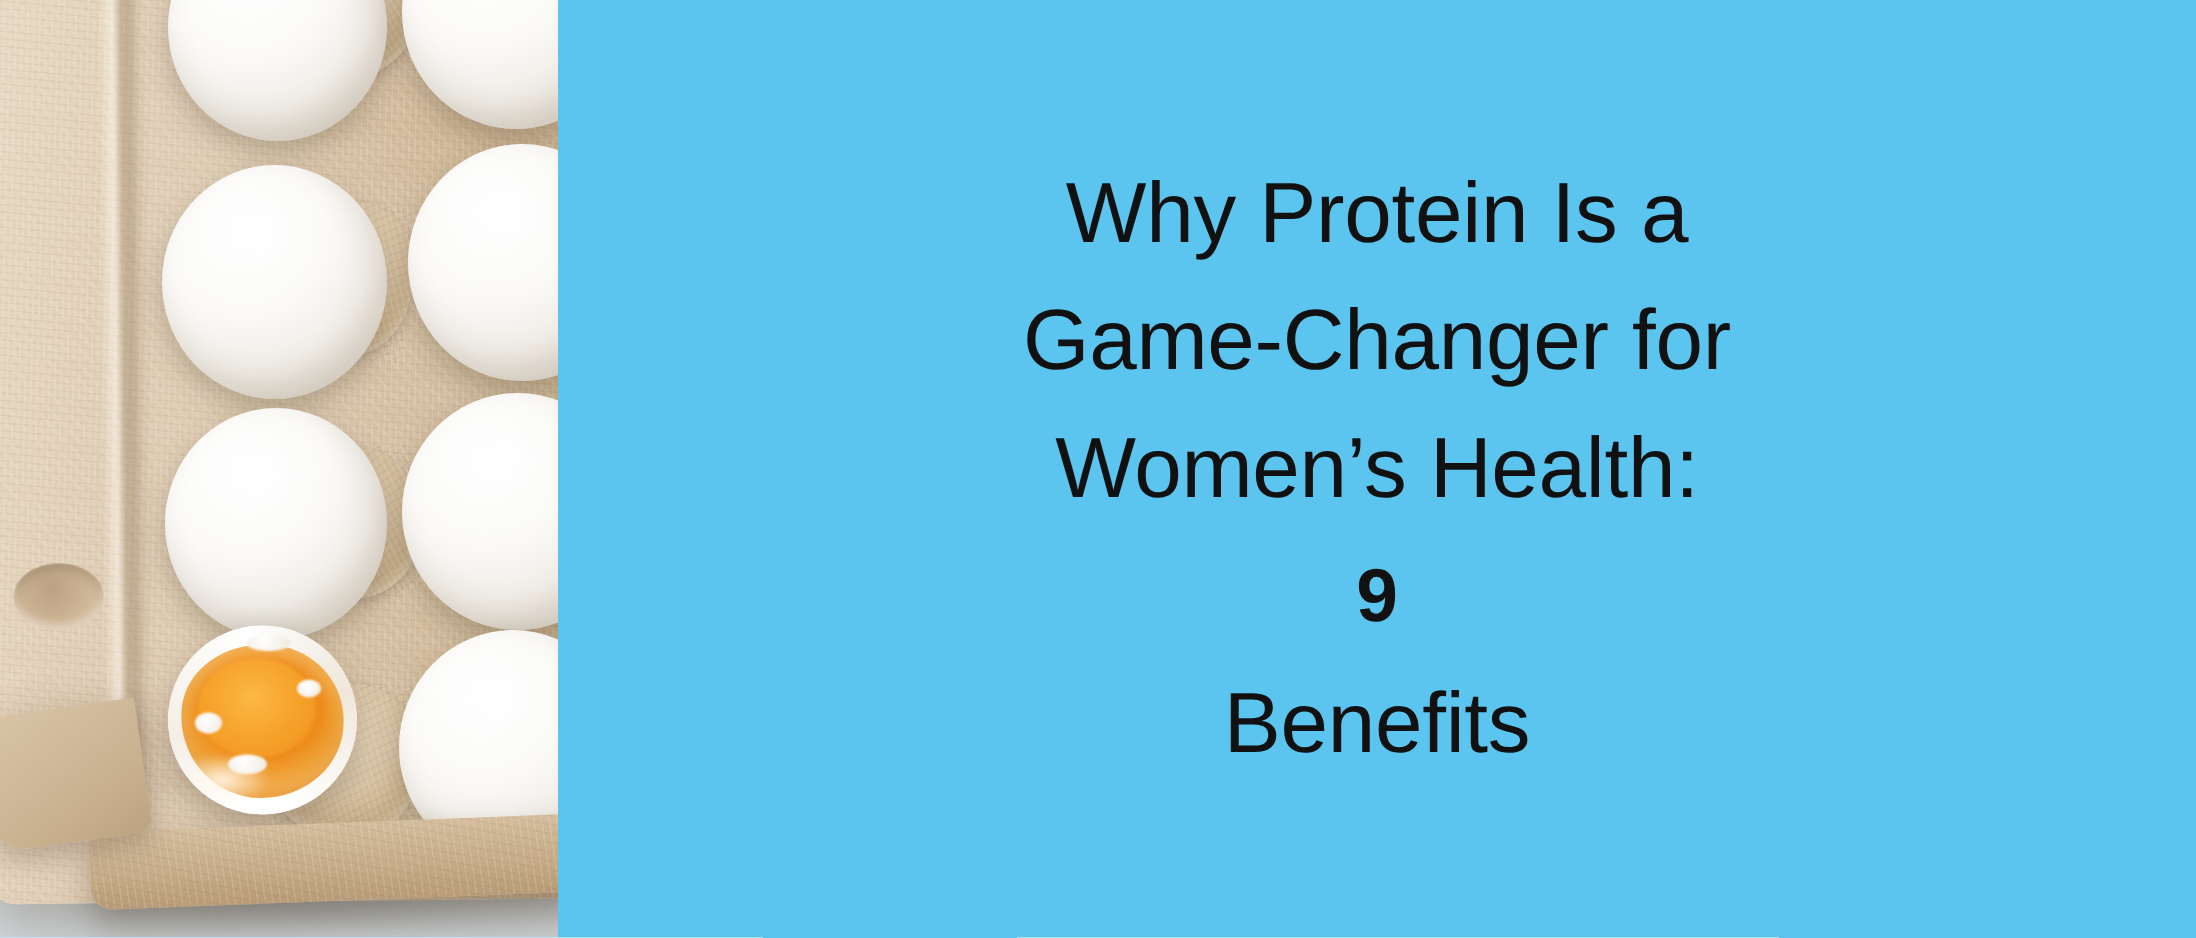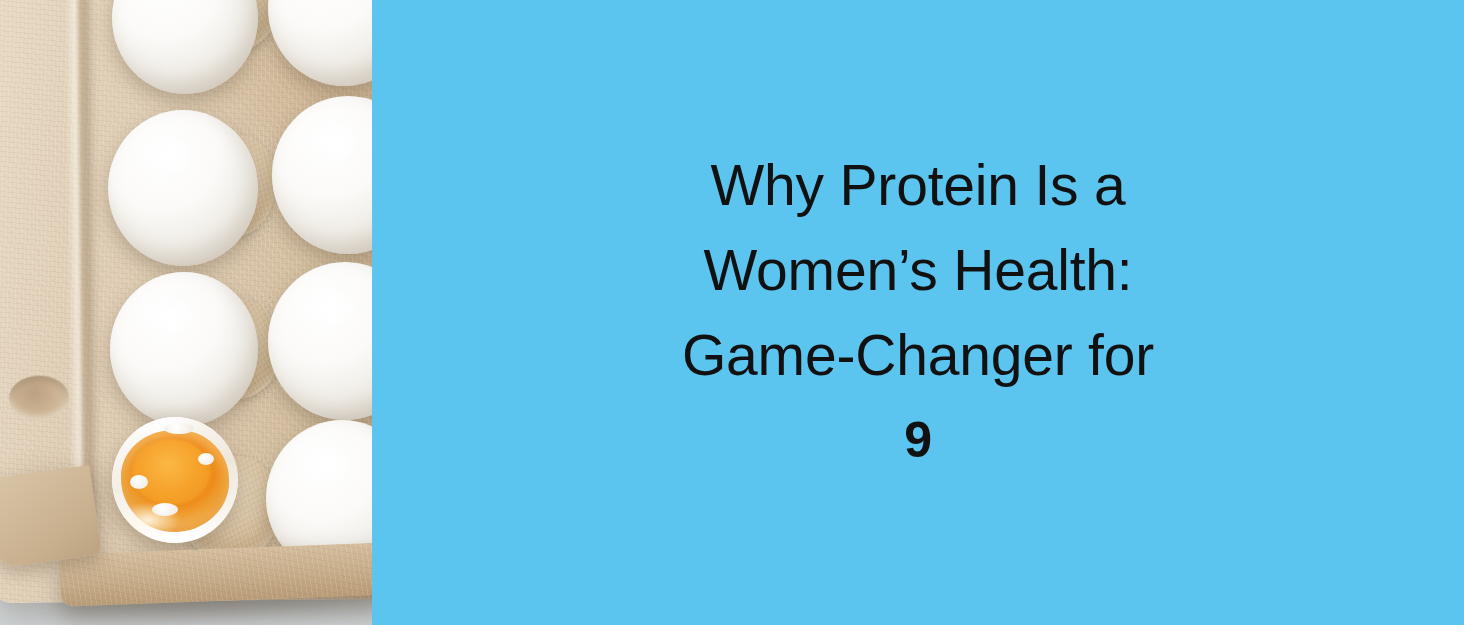--- a/index.html
+++ b/index.html
@@ -343,19 +343,20 @@
         <div class="carton-lip-grain"></div>
       </div>
       <div class="carton-notch"></div>
 
     </div>
   </div>
 
   <div class="text-panel">
     <h1 class="headline">
       <span class="headline-line">Why Protein Is a</span>
+      <span class="headline-line">Game-Changer for</span>
       <span class="headline-line">Women’s Health:</span>
-      <span class="headline-line">Game-Changer for</span>
       <span class="headline-line emphasis">9</span>
+      <span class="headline-line">Benefits</span>
     </h1>
   </div>
 
 </div>
 
 </body></html>

